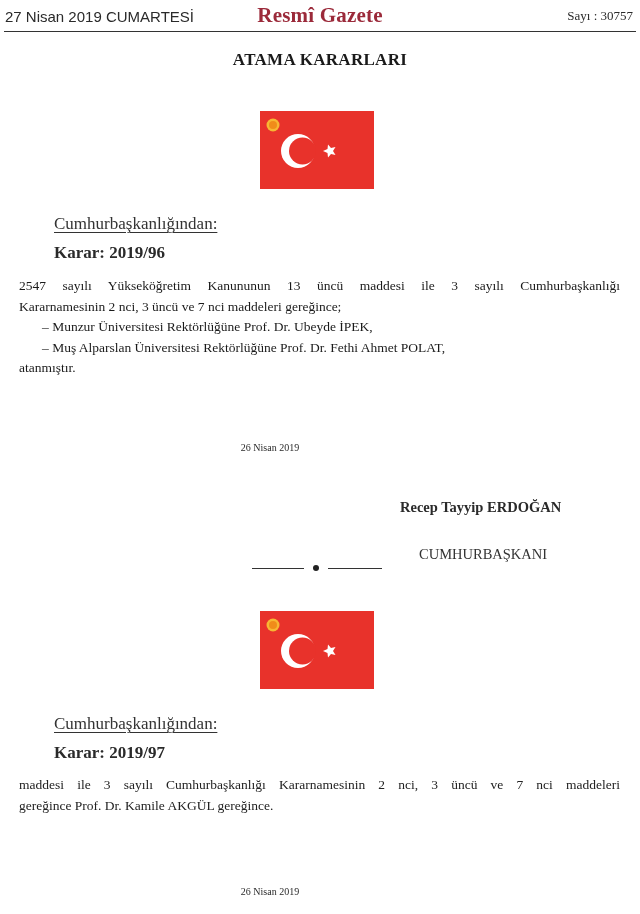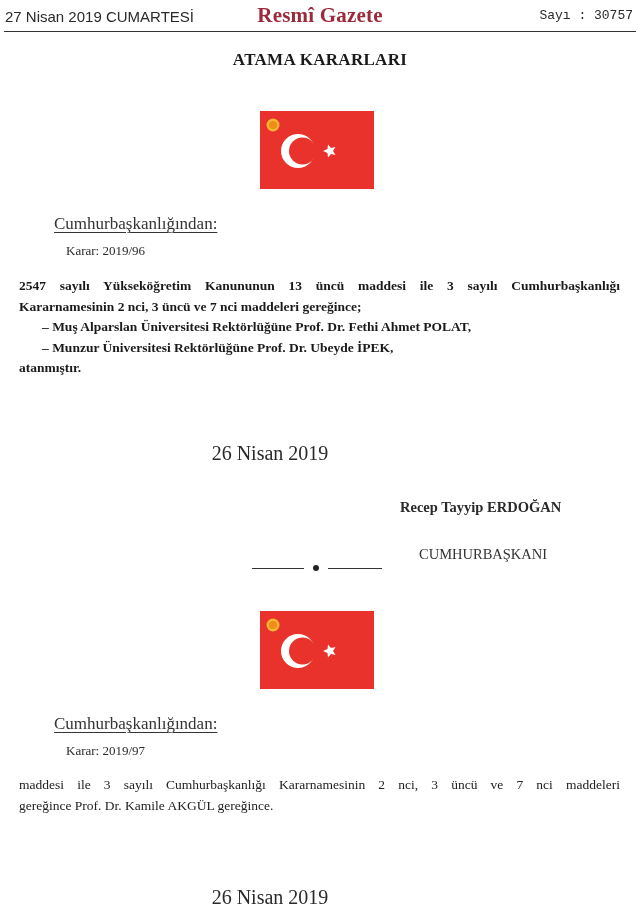--- a/index.html
+++ b/index.html
@@ -3,36 +3,36 @@
 <meta charset="utf-8">
 <style>
   html, body { margin: 0; padding: 0; background: #ffffff; }
   body {
     width: 640px; height: 914px; overflow: hidden; position: relative;
     font-family: "Liberation Serif", "DejaVu Serif", serif; color: #1a1a1a;
   }
   .abs { position: absolute; }
   .hdr-date { left: 5px; top: 8px; font-family: "Liberation Sans", sans-serif; font-size: 15px; color: #2a2a2a; }
   .hdr-title { left: 0; width: 640px; top: 3px; text-align: center; font-size: 21px; font-weight: bold; color: #9b2a3a; letter-spacing: 0.2px; }
-  .hdr-issue { right: 7px; top: 8px; font-family: Liberation Mono, monospace; font-size: 13px; color: #2a2a2a; }
+  .hdr-issue { right: 7px; top: 8px; font-family: Liberation Serif, serif; font-size: 13px; color: #2a2a2a; }
   .hdr-rule { left: 4px; width: 632px; top: 31px; height: 0; border-top: 1.5px solid #333; }
   .section-title { left: 0; width: 640px; top: 50px; text-align: center; font-size: 17px; font-weight: bold; letter-spacing: 0.3px; }
 
   .flag { width: 114px; height: 78px; background: #e8322b; left: 260px; }
   .flag svg { display: block; }
 
   .issuer { left: 54px; font-size: 17px; color: #333; text-decoration: underline; text-underline-offset: 3px; text-decoration-thickness: 1px; }
-  .karar { left: 66px; font-size: 13px; font-weight: normal; color: #2a2a2a; }
+  .karar { left: 54px; font-size: 17px; font-weight: bold; color: #2a2a2a; }
 
-  .para { left: 19px; width: 601px; font-size: 13.5px; line-height: 20.5px; text-align: justify; color: #1a1a1a; font-weight: bold; }
+  .para { left: 19px; width: 601px; font-size: 13.5px; line-height: 20.5px; text-align: justify; color: #1a1a1a; font-weight: normal; }
   .para2 { left: 19px; width: 601px; font-size: 13.5px; line-height: 20.5px; text-align: justify; color: #222; }
   .just-line { display: block; text-align: justify; text-align-last: justify; }
   .item { display: block; padding-left: 23px; }
 
-  .date-line { left: 0; width: 540px; text-align: center; font-size: 20px; color: #2a2a2a; }
+  .date-line { left: 0; width: 540px; text-align: center; font-size: 10px; color: #2a2a2a; }
   .signer { left: 400px; font-size: 14.5px; font-weight: bold; color: #2a2a2a; }
   .signer-title { left: 419px; font-size: 14.5px; color: #333; }
 
   .sep { left: 252px; top: 563px; width: 130px; height: 10px; }
   .sep .ln { position: absolute; top: 5px; height: 0; border-top: 1px solid #333; }
   .sep .dot { position: absolute; left: 61px; top: 2px; width: 6px; height: 6px; border-radius: 50%; background: #222; }
 </style>
 </head>
 <body>
 
@@ -53,22 +53,22 @@
     <polygon points="63,40 67.5,38 68,33.5 71,37 75.5,36 73,40 75.5,44 71,43 68,46.5 67.5,42" fill="#ffffff"></polygon>
   </svg>
 </div>
 
 <div class="abs issuer" style="top:214px">Cumhurbaşkanlığından:</div>
 <div class="abs karar" style="top:243px">Karar: 2019/96</div>
 
 <div class="abs para" style="top:276px">
   <span class="just-line">2547 sayılı Yükseköğretim Kanununun 13 üncü maddesi ile 3 sayılı Cumhurbaşkanlığı</span>
   <span style="display:block">Kararnamesinin 2 nci, 3 üncü ve 7 nci maddeleri gereğince;</span>
+  <span class="item">– Munzur Üniversitesi Rektörlüğüne Prof. Dr. Ubeyde İPEK,</span>
   <span class="item">– Muş Alparslan Üniversitesi Rektörlüğüne Prof. Dr. Fethi Ahmet POLAT,</span>
-  <span class="item">– Munzur Üniversitesi Rektörlüğüne Prof. Dr. Ubeyde İPEK,</span>
   <span style="display:block">atanmıştır.</span>
 </div>
 
 <div class="abs date-line" style="top:442px">26 Nisan 2019</div>
 <div class="abs signer" style="top:499px">Recep Tayyip ERDOĞAN</div>
 <div class="abs signer-title" style="top:546px">CUMHURBAŞKANI</div>
 
 <div class="abs sep">
   <div class="ln" style="left:0;width:52px"></div>
   <div class="dot"></div>

